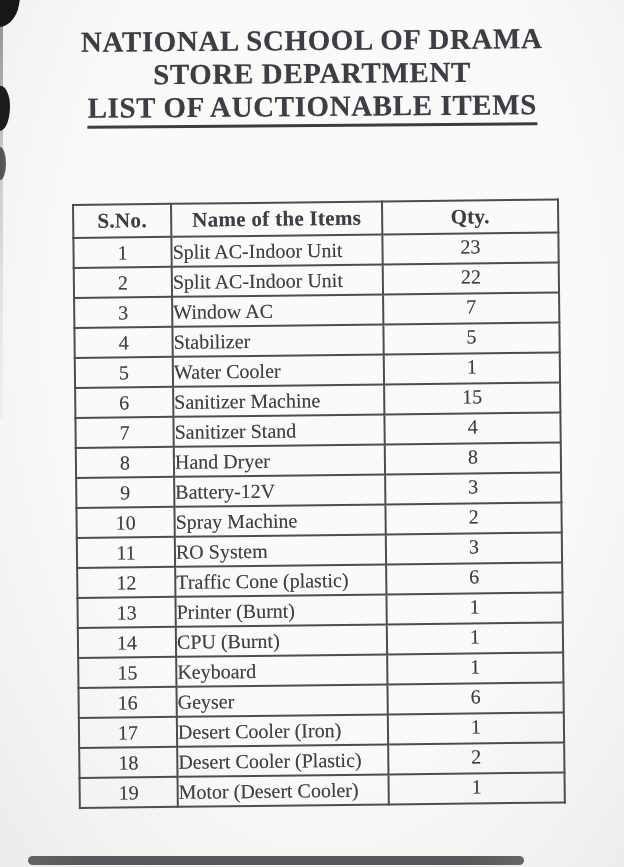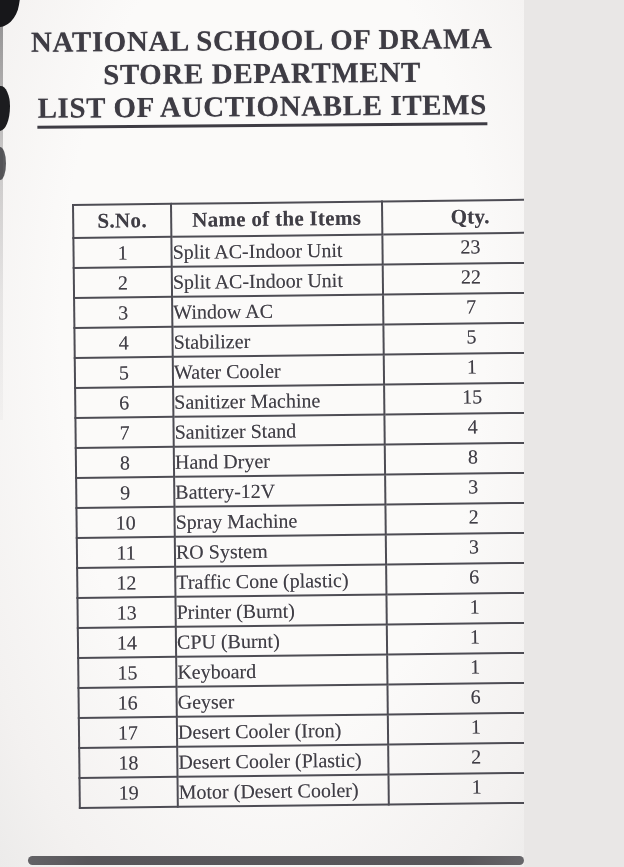--- a/index.html
+++ b/index.html
@@ -3,21 +3,21 @@
 <meta charset="utf-8">
 <style>
   html, body { margin: 0; padding: 0; }
   body {
     width: 624px; height: 867px;
     font-family: "Liberation Serif", serif;
     background: #e9e7e6;
   }
   .page {
     position: relative;
-    width: 524px; height: 867px;
+    width: 624px; height: 867px;
     overflow: hidden;
     background:
       radial-gradient(ellipse at 52% 38%, #fbfaf9 55%, #f3f1f0 85%, #ecebea 100%);
   }
 
   
   .doc-header {
     position: absolute;
     top: 24px; left: 0; right: 0;
     text-align: center;

